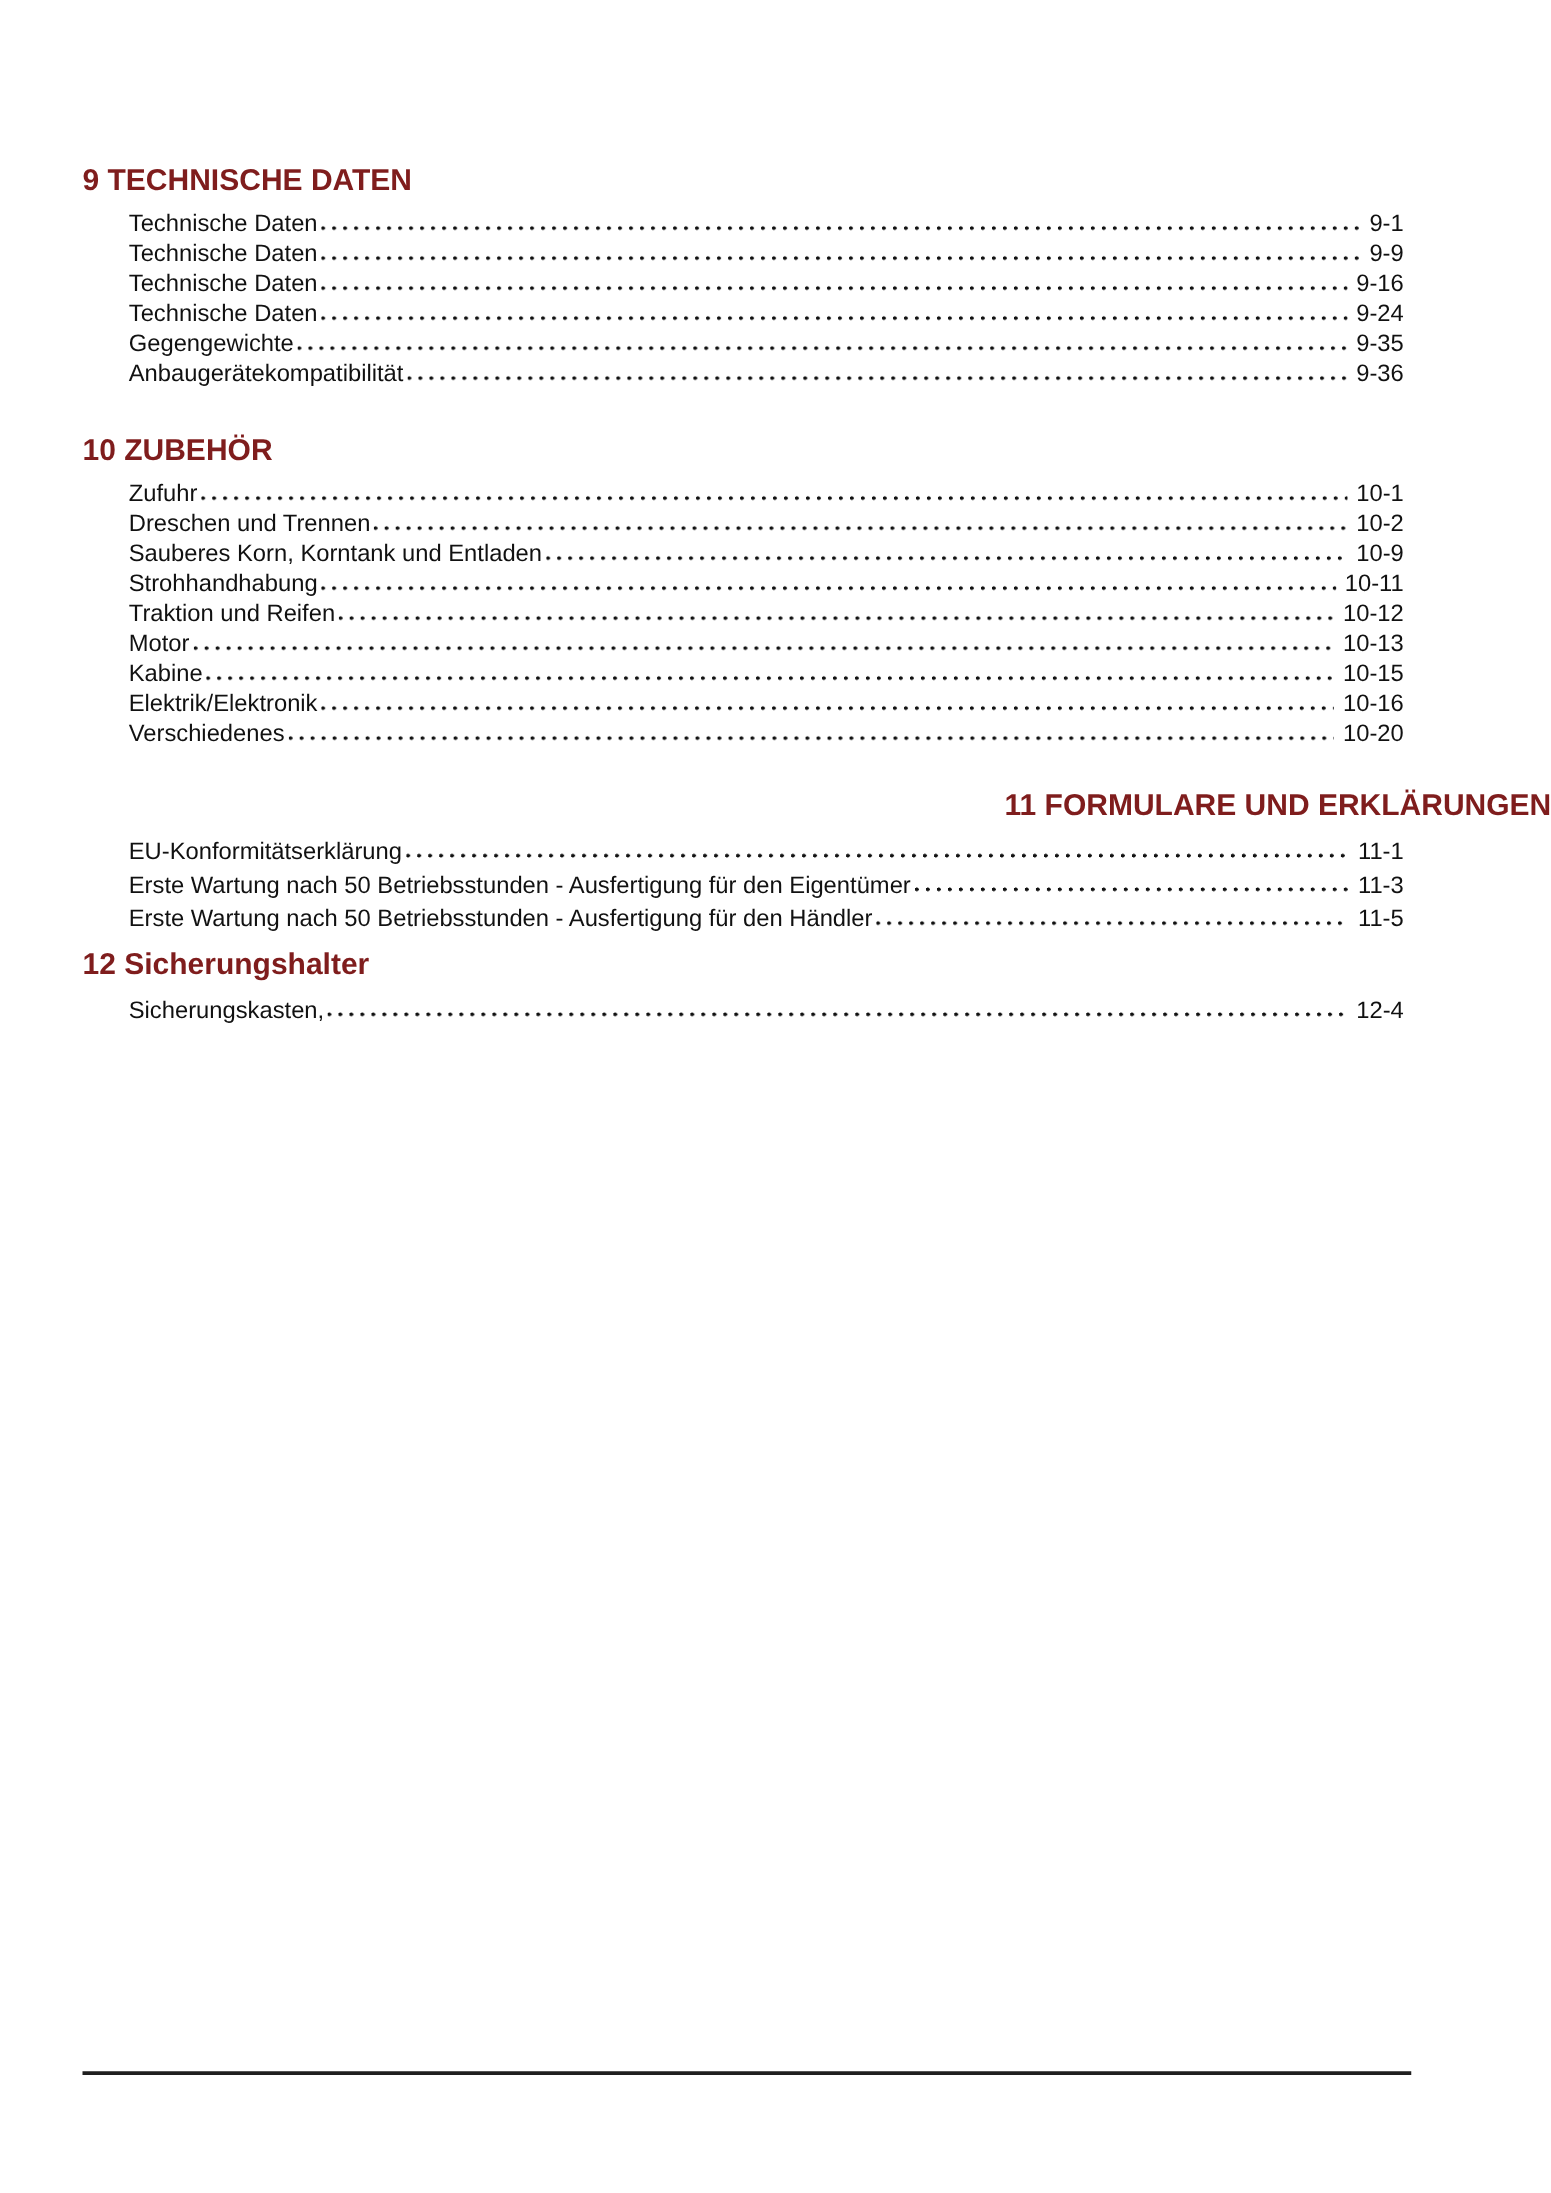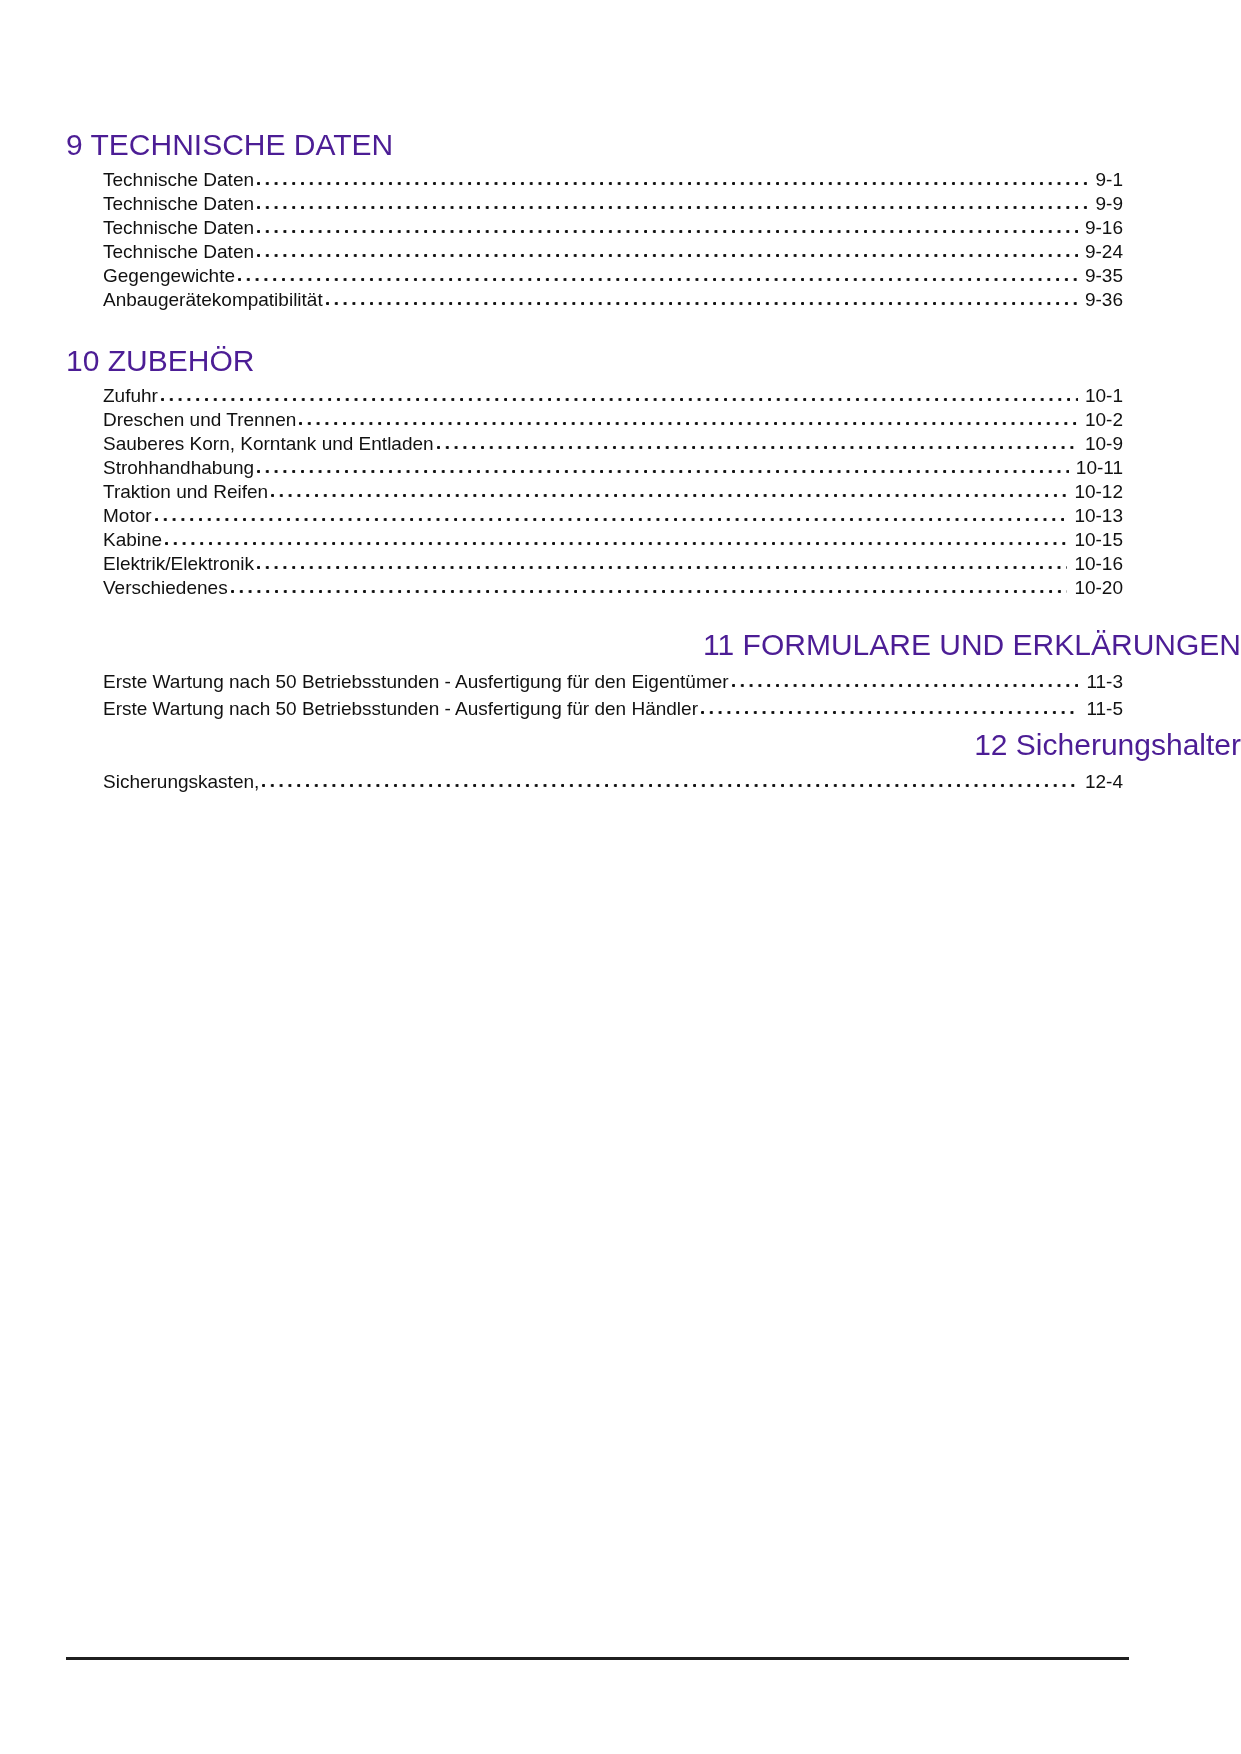--- a/index.html
+++ b/index.html
@@ -17,30 +17,30 @@
     overflow: hidden;
   }
   .toc {
     position: absolute;
     top: 0;
     left: 0;
     width: 1241px;
   }
   .sec-heading {
     margin: 0 0 0 66px;
-    font-size: 30px;
+    font-size: 24px;
     line-height: 34px;
-    font-weight: 400;
-    color: #4c1d95;
+    font-weight: 700;
+    color: #7f1d1d;
     white-space: nowrap;
   }
   .toc-section:nth-child(1) .sec-heading { margin-top: 128px; }
   .toc-section:nth-child(2) .sec-heading { margin-top: 32px; }
   .toc-section:nth-child(3) .sec-heading { margin-top: 28px; text-align: right; }
-  .toc-section:nth-child(4) .sec-heading { margin-top: 6px; text-align: right; }
+  .toc-section:nth-child(4) .sec-heading { margin-top: 6px; }
   .entries {
     margin: 6px 0 0 103px;
     width: 1020px;
   }
   .row {
     display: flex;
     align-items: baseline;
     font-size: 19px;
     line-height: 24px;
     height: 24px;
@@ -164,20 +164,25 @@
             <span class="label">Verschiedenes</span>
             <span class="leader"></span>
             <span class="pagenum">10-20</span>
           </div>
         </div>
       </section>
       <section class="toc-section">
         <h2 class="sec-heading"><span>11</span> <span>FORMULARE UND ERKLÄRUNGEN</span></h2>
         <div class="entries">
           <div class="row">
+            <span class="label">EU-Konformitätserklärung</span>
+            <span class="leader"></span>
+            <span class="pagenum">11-1</span>
+          </div>
+          <div class="row">
             <span class="label">Erste Wartung nach 50 Betriebsstunden - Ausfertigung für den Eigentümer</span>
             <span class="leader"></span>
             <span class="pagenum">11-3</span>
           </div>
           <div class="row">
             <span class="label">Erste Wartung nach 50 Betriebsstunden - Ausfertigung für den Händler</span>
             <span class="leader"></span>
             <span class="pagenum">11-5</span>
           </div>
         </div>

